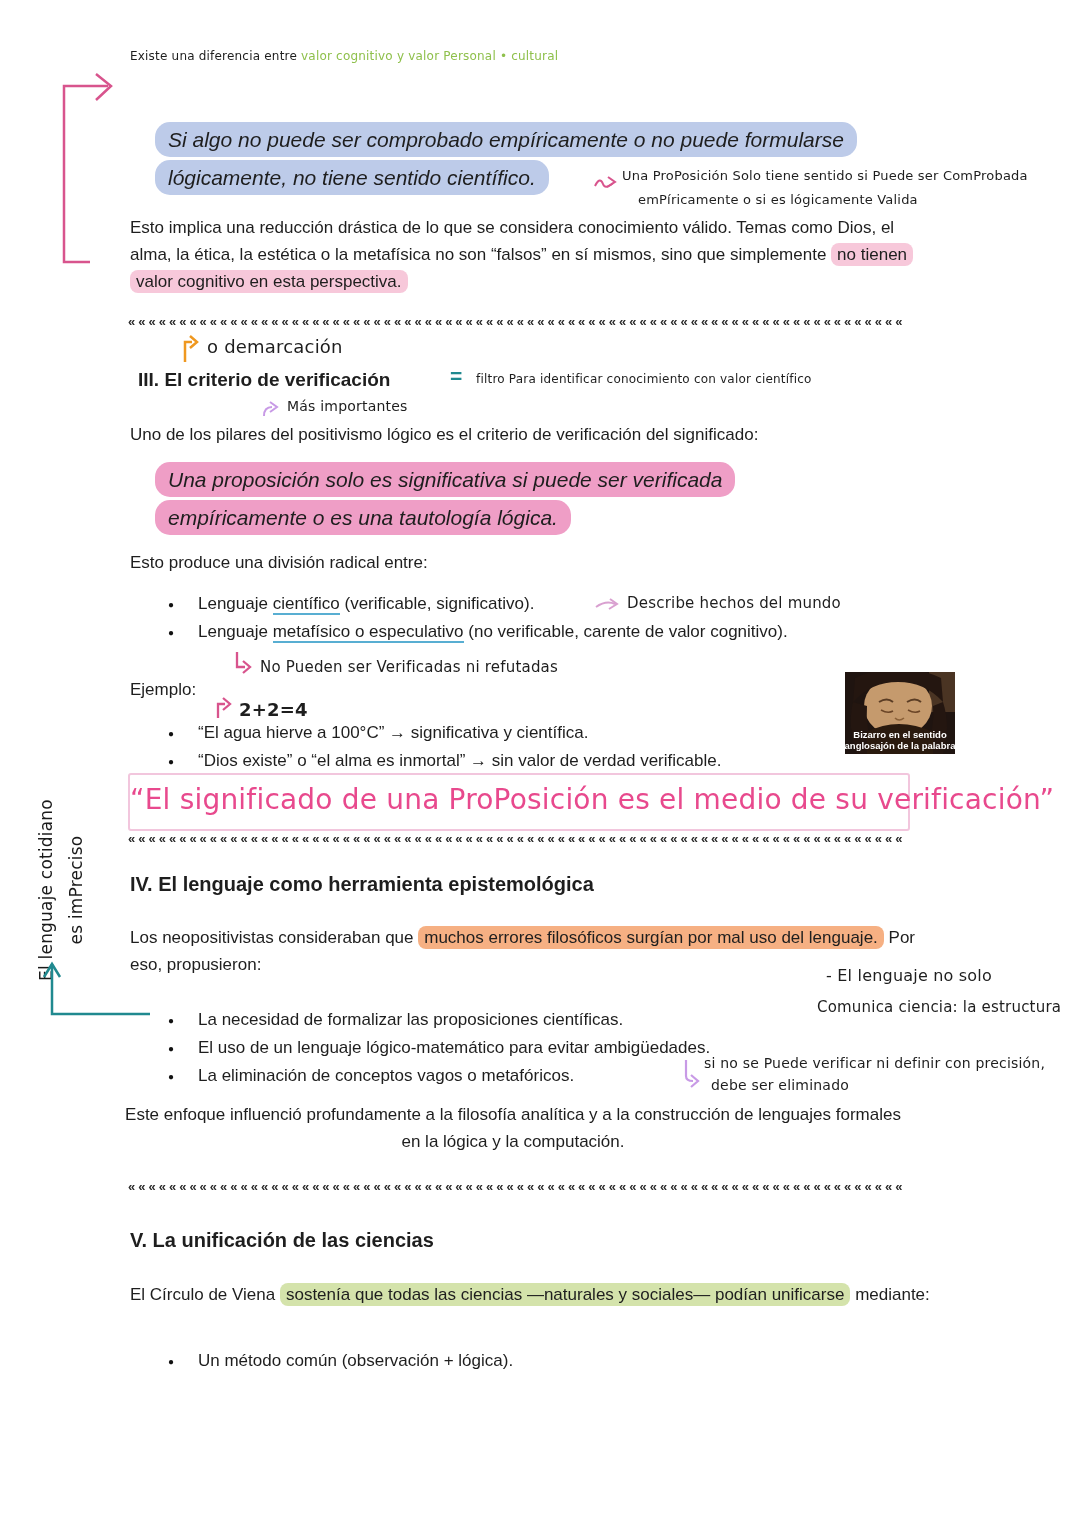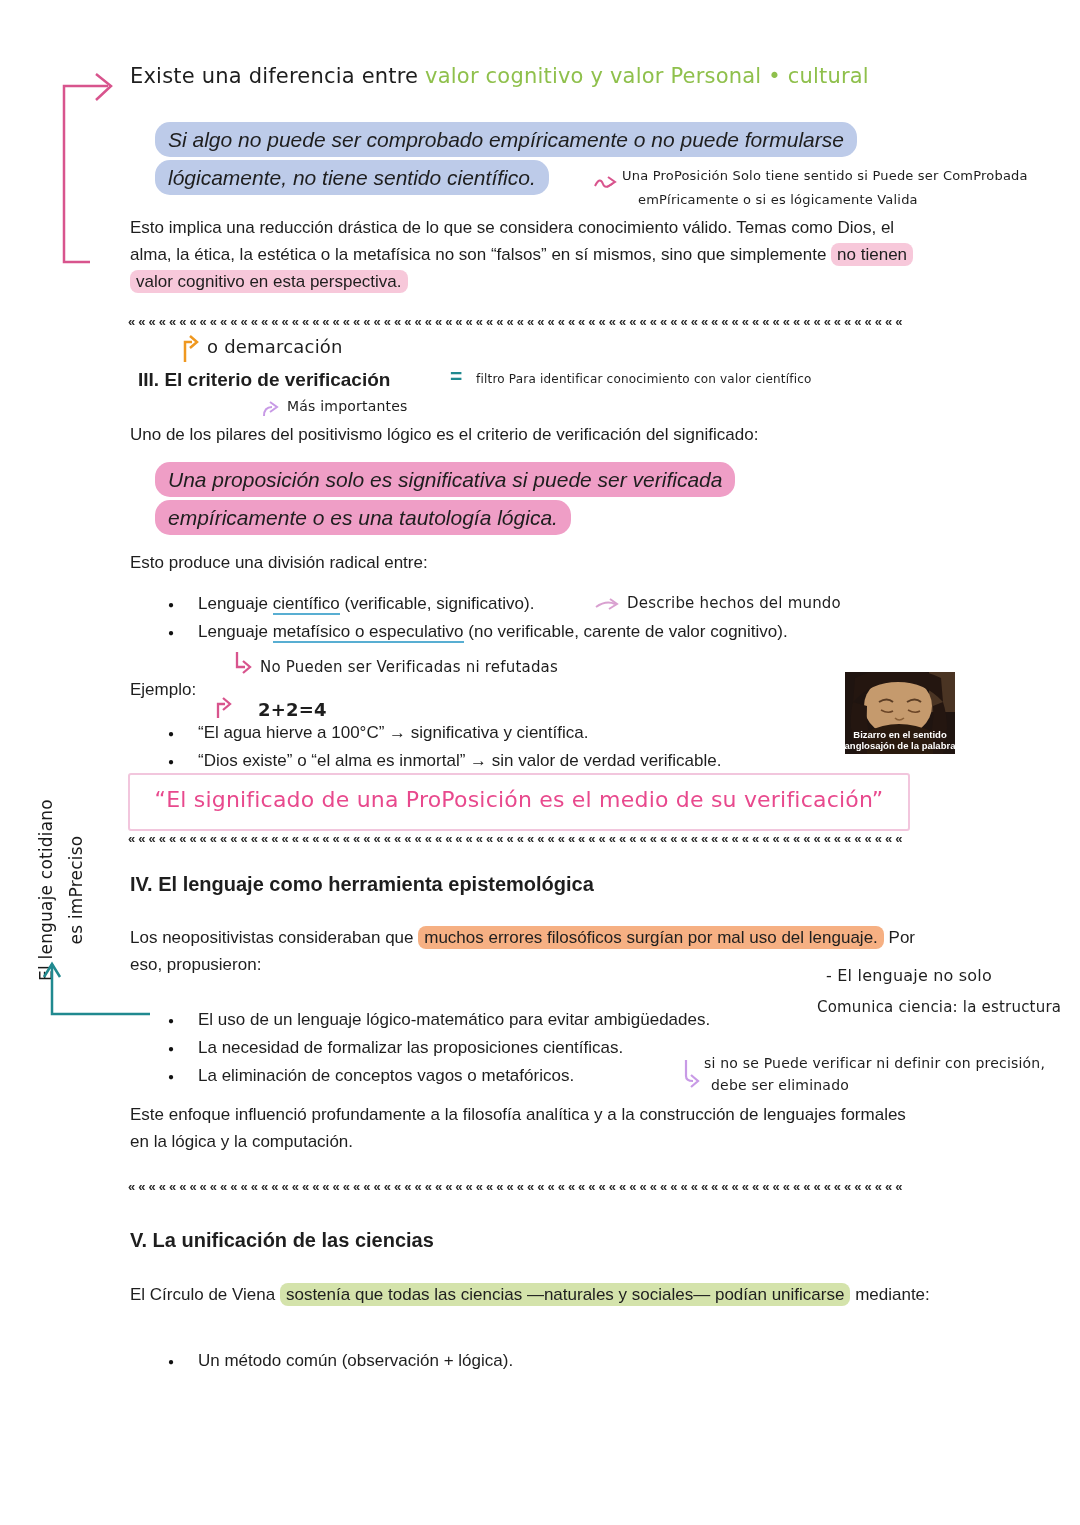--- a/index.html
+++ b/index.html
@@ -19,30 +19,30 @@
          font-size:21px;line-height:29px;margin-bottom:3px;}
   .q-blue{background:var(--hl_blue,#bdcbe9);}
   .q-pink{background:var(--hl_pink_strong,#ef9ec6);}
   .divider{font-weight:bold;font-size:13px;letter-spacing:3px;white-space:nowrap;color:#2b2b2b;}
   ul.doc{list-style:none;margin:0;padding:0;}
   ul.doc li{position:relative;padding-left:38px;line-height:28px;font-size:17px;}
   ul.doc li::before{content:"●";position:absolute;left:8px;top:1px;font-size:10px;color:#111;}
   .u-blue{border-bottom:2px solid var(--underline_blue,#58aed2);}
   .note-row{display:flex;align-items:flex-end;gap:5px;}
   .quote-box{border:2px solid var(--quote_box_border,#f2c6dd);border-radius:3px;
-             text-align:center;line-height:50px;font-size:22px;color:var(--ink_quote_pink,#e8498d);}
+             text-align:center;line-height:50px;font-size:28px;color:var(--ink_quote_pink,#e8498d);}
   .vtext{transform:rotate(-90deg);text-align:center;line-height:30px;font-size:17px;color:#1a1a1a;}
   svg{display:block;}
 </style>
 </head>
 <body>
 
 <div class="canvas">
 
-  <div class="abs hand nw" style="left:130px;top:64px;font-size:21px;">
+  <div class="abs hand nw" style="left:130px;top:49px;font-size:12px;">
     <span>Existe una diferencia entre </span><span style="color:var(--ink_green,#8fc04c);">valor cognitivo y valor Personal • cultural</span>
   </div>
 
   <svg class="abs" style="left:50px;top:70px;" width="72" height="202" viewBox="0 0 72 202">
     <path d="M58 16 H14 V192 H40" fill="none" stroke="var(--ink_pink,#d8548d)" stroke-width="2.5"></path>
     <path d="M46 4 L61 16 L46 30" fill="none" stroke="var(--ink_pink,#d8548d)" stroke-width="2.5"></path>
   </svg>
 
   <div class="abs" style="left:155px;top:122px;">
     <div><span class="qline q-blue">Si algo no puede ser comprobado empíricamente o no puede formularse</span></div>
@@ -115,21 +115,21 @@
     <span class="hand nw" style="font-size:15px;">No Pueden ser Verificadas ni refutadas</span>
   </div>
 
   <p class="abs print nw" style="left:130px;top:676px;">Ejemplo:</p>
 
   <div class="abs note-row" style="left:214px;top:694px;">
     <svg width="20" height="26" viewBox="0 0 20 26">
       <path d="M4 24 V10 H11" fill="none" stroke="var(--ink_pink,#d8548d)" stroke-width="2.3"></path>
       <path d="M9 4 L16 10 L9 16" fill="none" stroke="var(--ink_pink,#d8548d)" stroke-width="2.3"></path>
     </svg>
-    <span class="hand nw" style="font-size:18px;font-weight:bold;margin-left:19px;">2+2=4</span>
+    <span class="hand nw" style="font-size:18px;font-weight:bold;">2+2=4</span>
   </div>
 
   <ul class="doc abs" style="left:160px;top:719px;width:700px;">
     <li>“El agua hierve a 100°C” → significativa y científica.</li>
     <li>“Dios existe” o “el alma es inmortal” → sin valor de verdad verificable.</li>
   </ul>
 
   <svg class="abs" style="left:845px;top:672px;" width="110" height="82" viewBox="0 0 110 82">
     <rect x="0" y="0" width="110" height="82" fill="#1f1410"></rect>
     <rect x="84" y="0" width="26" height="40" fill="#4a3423"></rect>
@@ -154,43 +154,43 @@
   <h2 class="abs nw" style="left:130px;top:872px;">IV. El lenguaje como herramienta epistemológica</h2>
 
   <p class="abs print" style="left:130px;top:924px;width:800px;">
     <span>Los neopositivistas consideraban que </span><span class="hl hl-orange">muchos errores filosóficos surgían por mal uso del lenguaje.</span><span> Por eso, propusieron:</span>
   </p>
 
   <div class="abs hand nw" style="left:826px;top:966px;font-size:16px;">- El lenguaje no solo</div>
   <div class="abs hand nw" style="left:817px;top:998px;font-size:15px;">Comunica ciencia: la estructura</div>
 
   <ul class="doc abs" style="left:160px;top:1006px;width:740px;">
+    <li>La necesidad de formalizar las proposiciones científicas.</li>
     <li>El uso de un lenguaje lógico-matemático para evitar ambigüedades.</li>
-    <li>La necesidad de formalizar las proposiciones científicas.</li>
     <li>La eliminación de conceptos vagos o metafóricos.</li>
   </ul>
 
   <svg class="abs" style="left:681px;top:1058px;" width="20" height="32" viewBox="0 0 20 32">
     <path d="M5 2 V18 Q5 23 12 23" fill="none" stroke="var(--ink_purple,#c89ae6)" stroke-width="2.2"></path>
     <path d="M10 17 L17 23 L10 29" fill="none" stroke="var(--ink_purple,#c89ae6)" stroke-width="2.2"></path>
   </svg>
   <div class="abs hand nw" style="left:704px;top:1055px;font-size:14px;">si no se Puede verificar ni definir con precisión,</div>
   <div class="abs hand nw" style="left:711px;top:1077px;font-size:14px;">debe ser eliminado</div>
 
   <div class="abs vtext hand" style="left:-52px;top:858px;width:230px;height:64px;">
     <div class="nw">El lenguaje cotidiano</div>
     <div class="nw">es imPreciso</div>
   </div>
 
   <svg class="abs" style="left:40px;top:956px;" width="115" height="64" viewBox="0 0 115 64">
     <path d="M4 21 L12 8 L20 21" fill="none" stroke="var(--ink_teal,#20898f)" stroke-width="2.5"></path>
     <path d="M12 8 V58 H110" fill="none" stroke="var(--ink_teal,#20898f)" stroke-width="2.5"></path>
   </svg>
 
-  <p class="abs print" style="left:130px;top:1101px;width:790px;">Este enfoque influenció profundamente a la filosofía analítica y a la construcción de lenguajes formales en la lógica y la computación.</p>
+  <p class="abs print" style="left:118px;top:1101px;width:790px;text-align:center;">Este enfoque influenció profundamente a la filosofía analítica y a la construcción de lenguajes formales en la lógica y la computación.</p>
 
   <div class="abs divider" style="left:128px;top:1179px;">««««««««««««««««««««««««««««««««««««««««««««««««««««««««««««««««««««««««««««</div>
 
   <h2 class="abs nw" style="left:130px;top:1228px;">V. La unificación de las ciencias</h2>
 
   <p class="abs print" style="left:130px;top:1281px;width:808px;">
     <span>El Círculo de Viena </span><span class="hl hl-green">sostenía que todas las ciencias —naturales y sociales— podían unificarse</span><span> mediante:</span>
   </p>
 
   <ul class="doc abs" style="left:160px;top:1347px;width:700px;">

